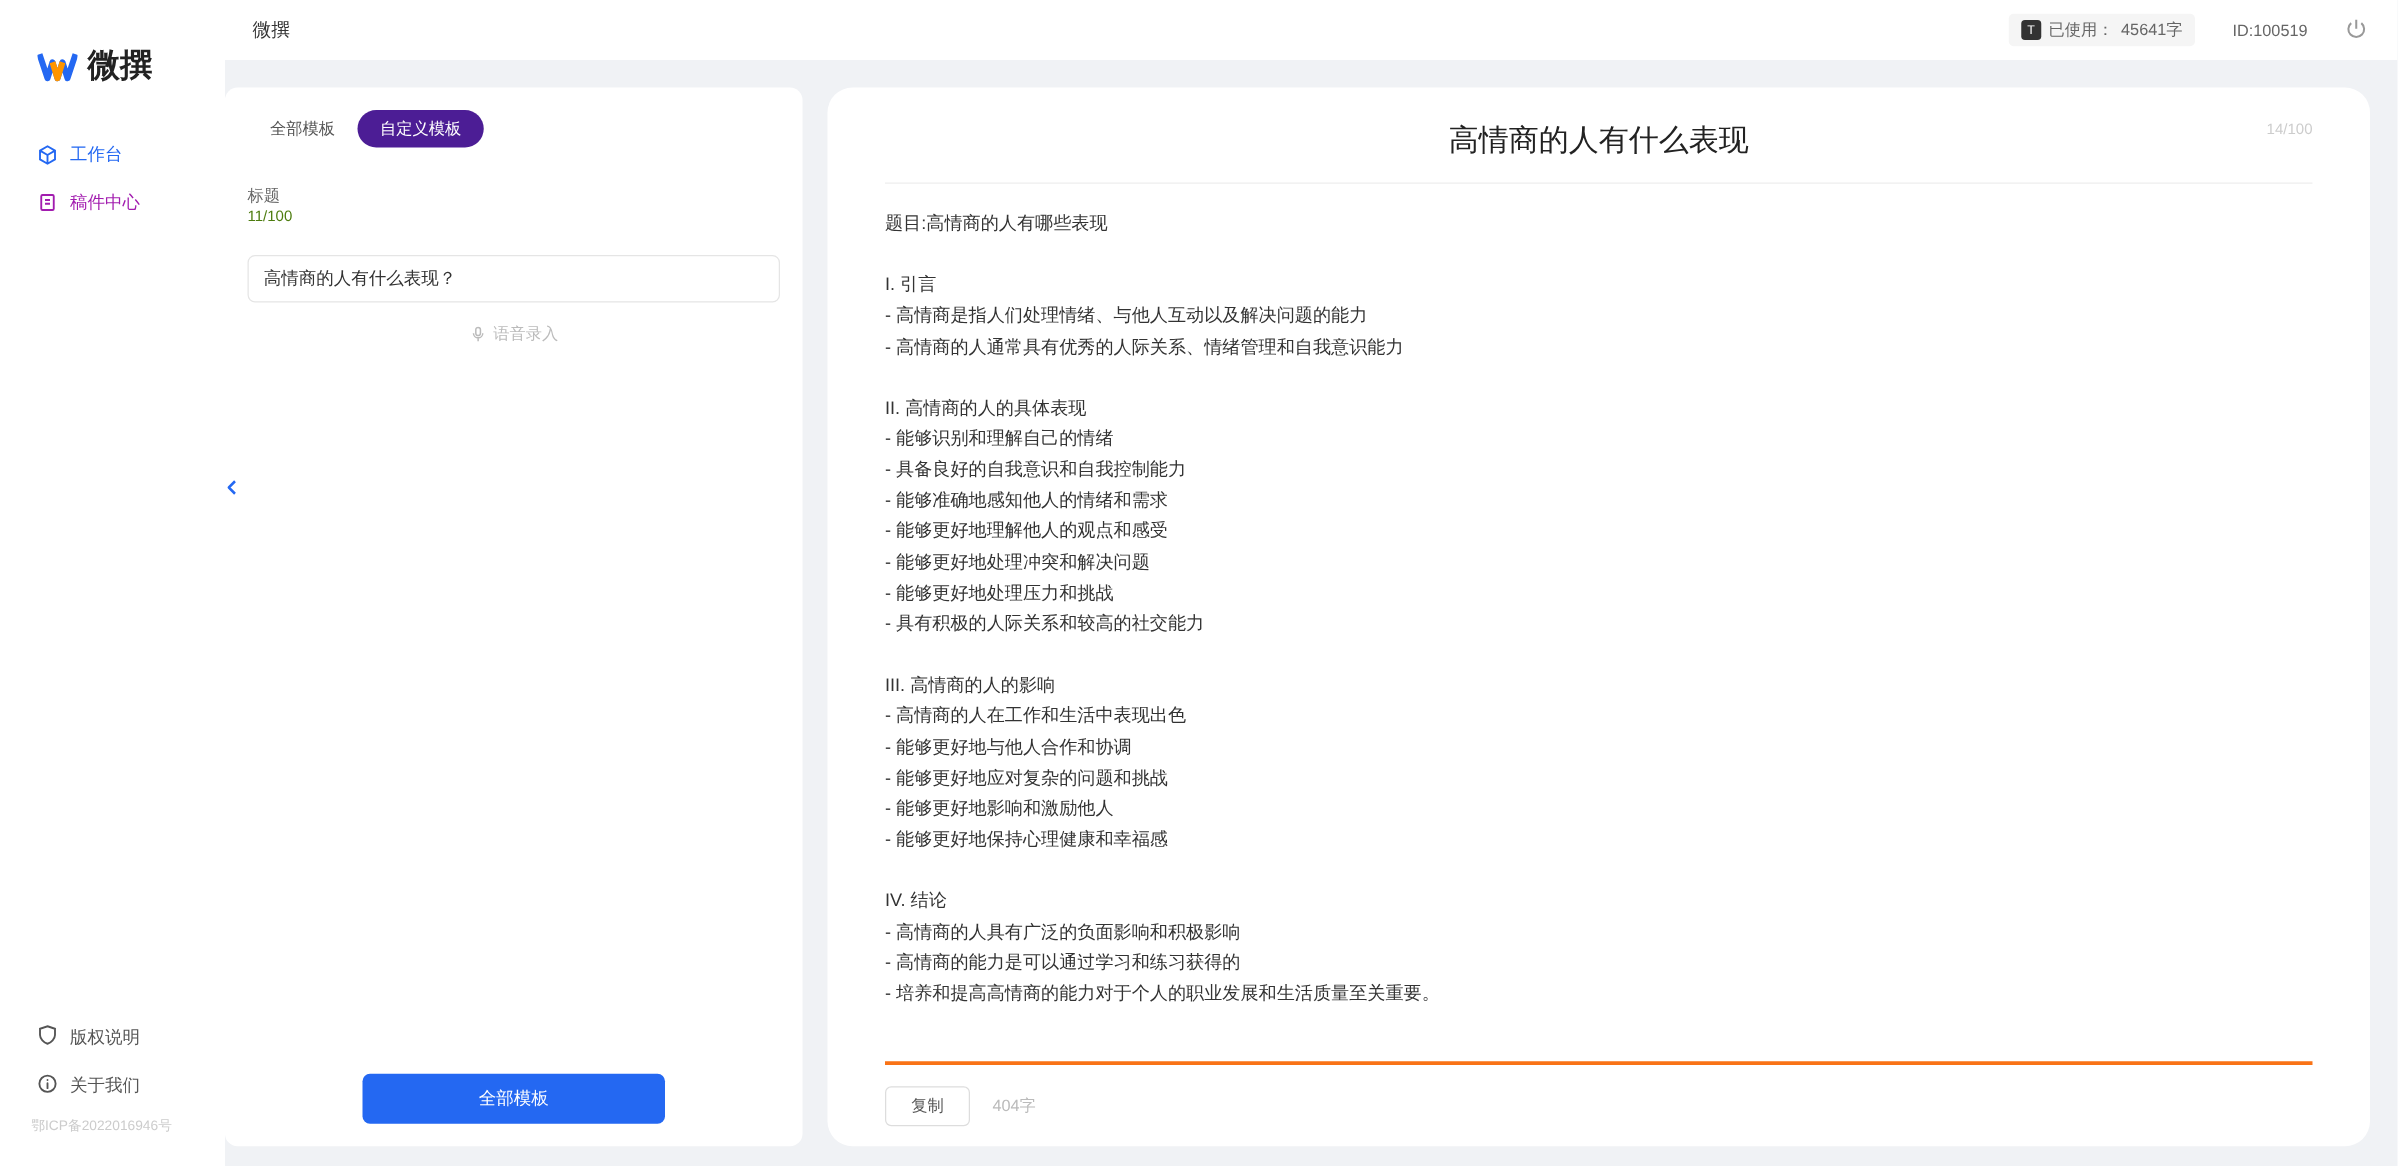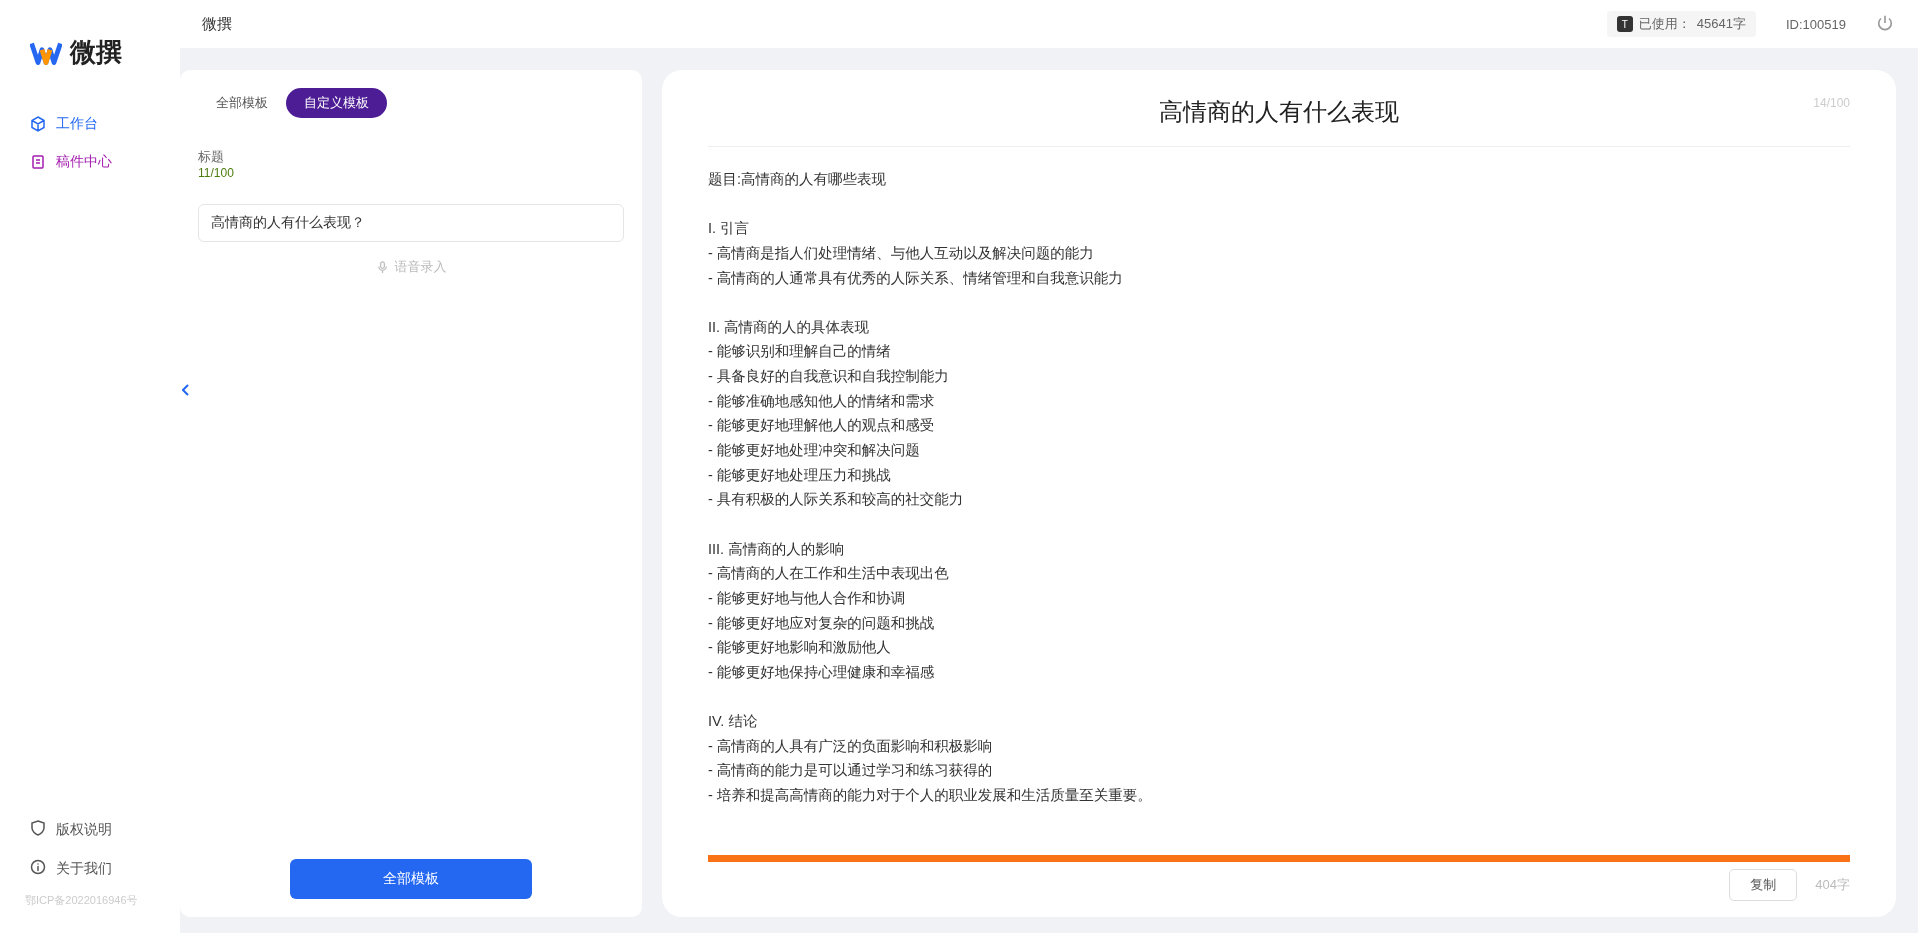--- a/index.html
+++ b/index.html
@@ -49,21 +49,21 @@
 .voice-input { display: flex; align-items: center; justify-content: center; gap: 6px; padding: 16px; color: #bbb; font-size: 13px; cursor: pointer; }
 .left-spacer { flex: 1; }
 .generate-btn { margin: 0 110px; padding: 11px 0; background: #2468f2; color: #fff; border: none; border-radius: 6px; font-size: 14px; cursor: pointer; }
 
 
 .right-panel { flex: 1; background: #fff; border-radius: 20px; display: flex; flex-direction: column; padding: 26px 46px 16px; }
 .output-header { display: flex; align-items: baseline; justify-content: center; position: relative; padding-bottom: 18px; border-bottom: 1px solid #eee; }
 .output-title { font-size: 24px; font-family: "SimSun", serif; color: #222; }
 .output-count { position: absolute; right: 0; font-size: 12px; color: #ccc; }
 .output-body { flex: 1; padding: 20px 0; font-size: 14.5px; line-height: 1.7; color: #333; overflow-y: auto; white-space: pre-wrap; }
-.output-footer { display: flex; justify-content: flex-end; align-items: center; gap: 18px; padding-top: 7px; border-top: 7px solid #f97316; }
+.output-footer { display: flex; align-items: center; gap: 18px; padding-top: 17px; border-top: 3px solid #f97316; }
 .copy-btn { padding: 6px 20px; border: 1px solid #ddd; background: #fff; border-radius: 5px; font-size: 13px; color: #555; cursor: pointer; }
 .word-count { font-size: 13px; color: #bbb; }
 </style>
 </head>
 <body>
 
 <div class="app">
 
   <aside class="sidebar">
     <div class="logo">

